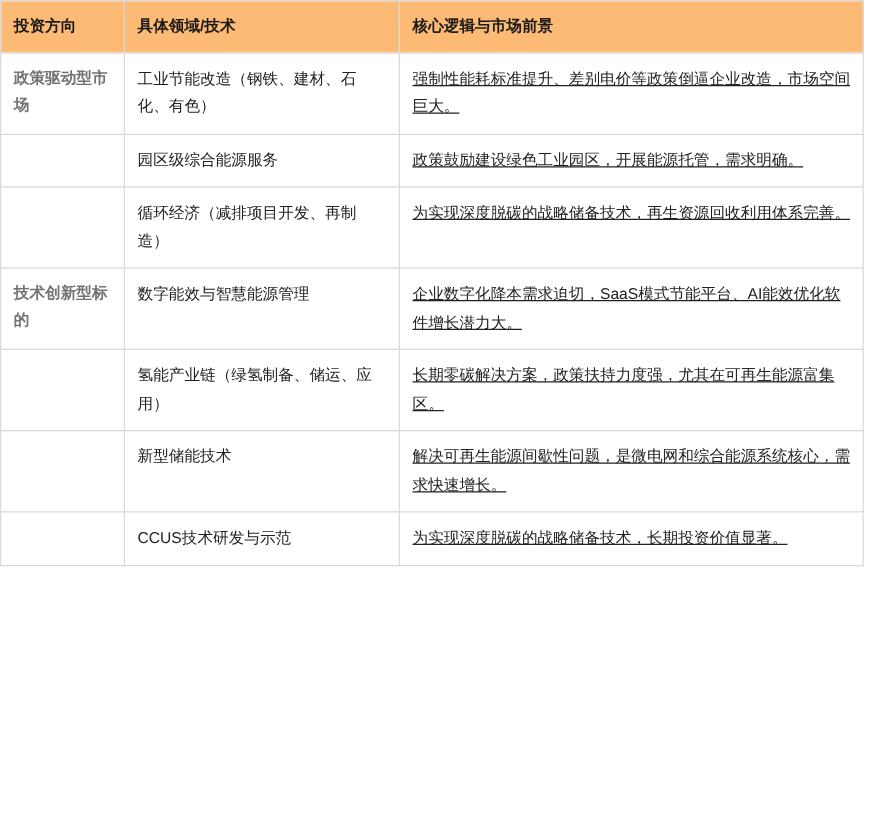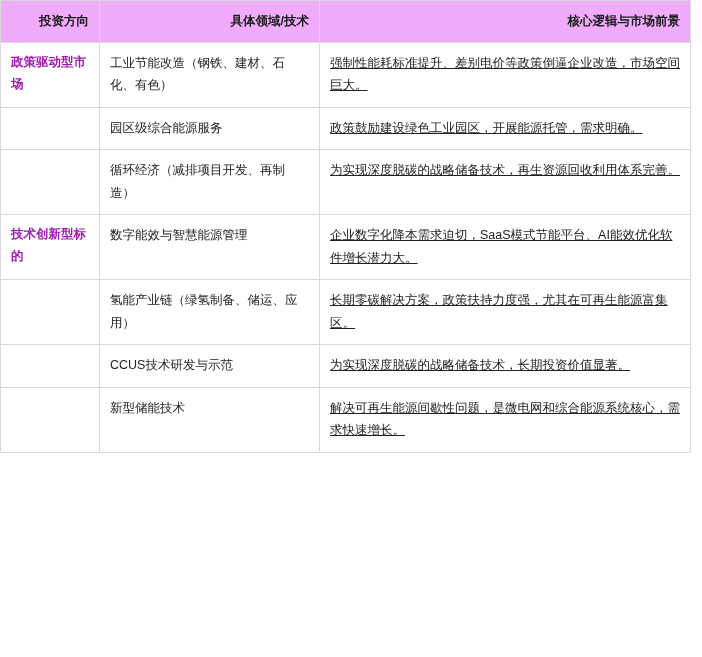--- a/index.html
+++ b/index.html
@@ -32,31 +32,30 @@
 
   table.invest-table th,
   table.invest-table td {
     border: 1px solid #d9d9d9;
     vertical-align: top;
     padding: 9px 10px 10px 10px;
     text-align: left;
     word-break: break-all;
   }
   table.invest-table thead th {
-    background: #f0abfc;
+    background: #fdba74;
     font-weight: bold;
     color: #1a1a1a;
     padding-top: 11px;
     padding-bottom: 11px;
     line-height: 1.5;
-    text-align: right;
   }
   td.cat {
     font-weight: bold;
-    color: #a21caf;
+    color: #737373;
   }
   td.blank {
     background: #ffffff;
   }
   td.field, td.logic {
     color: #222222;
     margin-top: 10px;
   }
   td.field { line-height: 1.8; }
   td.logic { line-height: 1.8; text-decoration: underline; }
@@ -99,23 +98,23 @@
         <td class="field">数字能效与智慧能源管理</td>
         <td class="logic">企业数字化降本需求迫切，SaaS模式节能平台、AI能效优化软件增长潜力大。</td>
       </tr>
       <tr>
         <td class="cat blank"></td>
         <td class="field">氢能产业链（绿氢制备、储运、应用）</td>
         <td class="logic">长期零碳解决方案，政策扶持力度强，尤其在可再生能源富集区。</td>
       </tr>
       <tr>
         <td class="cat blank"></td>
-        <td class="field">CCUS技术研发与示范</td>
-        <td class="logic">为实现深度脱碳的战略储备技术，长期投资价值显著。</td>
+        <td class="field">新型储能技术</td>
+        <td class="logic">解决可再生能源间歇性问题，是微电网和综合能源系统核心，需求快速增长。</td>
       </tr>
       <tr>
         <td class="cat blank"></td>
-        <td class="field">新型储能技术</td>
-        <td class="logic">解决可再生能源间歇性问题，是微电网和综合能源系统核心，需求快速增长。</td>
+        <td class="field">CCUS技术研发与示范</td>
+        <td class="logic">为实现深度脱碳的战略储备技术，长期投资价值显著。</td>
       </tr>
     </tbody>
   </table>
 </div>
 
 </body></html>

